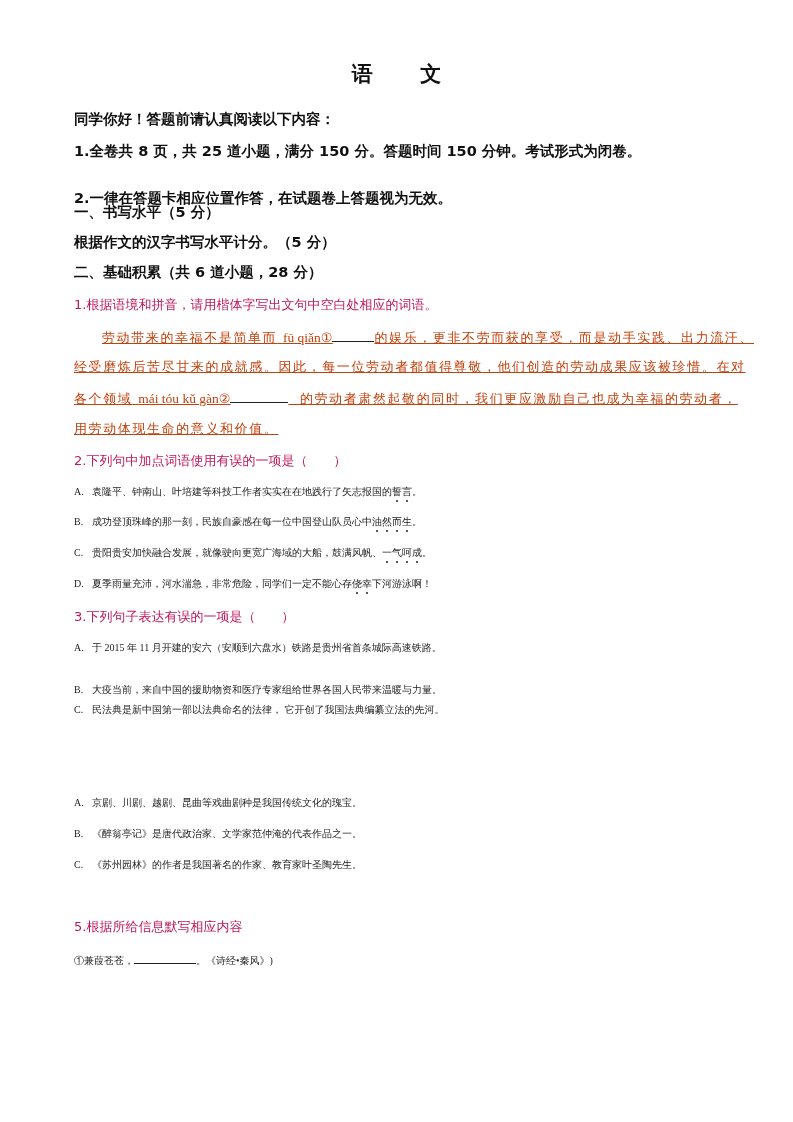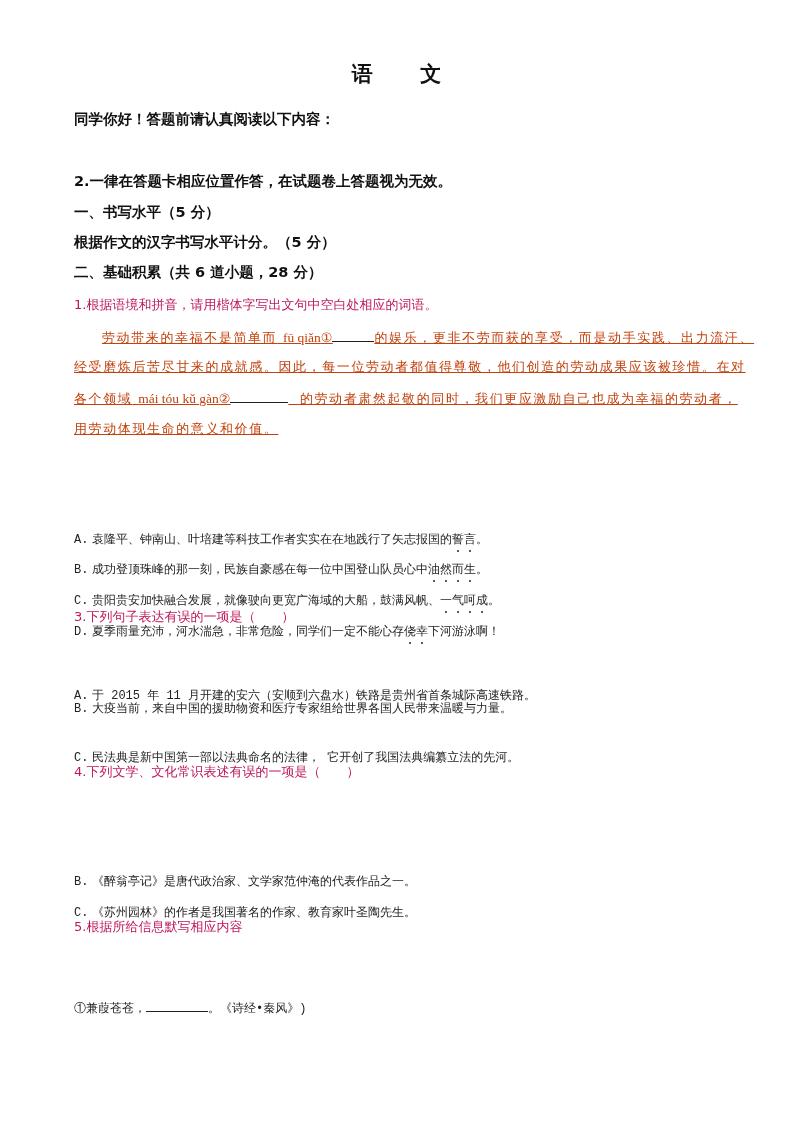--- a/index.html
+++ b/index.html
@@ -66,24 +66,23 @@
       text-decoration: underline;
       letter-spacing: 0;
     }
     .blank {
       display: inline-block;
       border-bottom: 1px solid #222;
       height: 14px;
       vertical-align: baseline;
     }
     .opt {
-      font-family: Liberation Mono, monospace;
-      font-size: 12px;
+      font-family: Liberation Serif, serif;
+      font-size: 10px;
       color: #222;
-      margin-top: 48px;
     }
     .opt .letter {
       display: inline-block;
       width: 18px;
     }
     .dot {
       position: relative;
     }
     .dot::after {
       content: "";
@@ -98,63 +97,67 @@
     }
   </style>
 </head>
 <body>
 
 <div class="page">
 
   <div class="title">语  文</div>
 
   <div class="line bold" style="top:109px">同学你好！答题前请认真阅读以下内容：</div>
-  <div class="line bold" style="top:171px">2.一律在答题卡相应位置作答，在试题卷上答题视为无效。</div>
+  <div class="line bold" style="top:141px">1.全卷共 8 页，共 25 道小题，满分 150 分。答题时间 150 分钟。考试形式为闭卷。</div>
+  <div class="line bold" style="top:188px">2.一律在答题卡相应位置作答，在试题卷上答题视为无效。</div>
 
   <div class="line bold" style="top:202px">一、书写水平（5 分）</div>
   <div class="line bold" style="top:232px">根据作文的汉字书写水平计分。（5 分）</div>
   <div class="line bold" style="top:262px">二、基础积累（共 6 道小题，28 分）</div>
 
   <div class="line qhead" style="top:295px">1.根据语境和拼音，请用楷体字写出文句中空白处相应的词语。</div>
   <div class="line para" style="top:327px; left:102px">
     <span>劳动带来的幸福不是简单而</span>
     <span class="pinyin">fū qiǎn</span><span class="circ">①</span><span class="blank" style="width:42px"></span><span>的娱乐，更非不劳而获的享受，而是动手实践、出力流汗、</span>
   </div>
   <div class="line para" style="top:357px">经受磨炼后苦尽甘来的成就感。因此，每一位劳动者都值得尊敬，他们创造的劳动成果应该被珍惜。在对</div>
   <div class="line para" style="top:388px">
     <span>各个领域</span>
     <span class="pinyin">mái tóu kǔ gàn</span><span class="circ">②</span><span class="blank" style="width:58px"></span>&nbsp;&nbsp;<span>的劳动者肃然起敬的同时，我们更应激励自己也成为幸福的劳动者，</span>
   </div>
   <div class="line para" style="top:419px">用劳动体现生命的意义和价值。</div>
 
+  <div class="line qhead" style="top:451px">2.下列句中加点词语使用有误的一项是（　　）</div>
   <div class="line opt" style="top:482px">
     <span class="letter">A.</span><span>袁隆平、钟南山、叶培建等科技工作者实实在在地践行了矢志报国的</span><span class="dotted"><span class="dot">誓</span><span class="dot">言</span></span><span>。</span>
   </div>
   <div class="line opt" style="top:512px">
     <span class="letter">B.</span><span>成功登顶珠峰的那一刻，民族自豪感在每一位中国登山队员心中</span><span class="dotted"><span class="dot">油</span><span class="dot">然</span><span class="dot">而</span><span class="dot">生</span></span><span>。</span>
   </div>
   <div class="line opt" style="top:543px">
     <span class="letter">C.</span><span>贵阳贵安加快融合发展，就像驶向更宽广海域的大船，鼓满风帆、</span><span class="dotted"><span class="dot">一</span><span class="dot">气</span><span class="dot">呵</span><span class="dot">成</span></span><span>。</span>
   </div>
   <div class="line opt" style="top:574px">
     <span class="letter">D.</span><span>夏季雨量充沛，河水湍急，非常危险，同学们一定不能心存</span><span class="dotted"><span class="dot">侥</span><span class="dot">幸</span></span><span>下河游泳啊！</span>
   </div>
 
   <div class="line qhead" style="top:607px">3.下列句子表达有误的一项是（　　）</div>
   <div class="line opt" style="top:638px">
     <span class="letter">A.</span><span>于 2015 年 11 月开建的安六（安顺到六盘水）铁路是贵州省首条城际高速铁路。</span>
   </div>
-  <div class="line opt" style="top:651px">
+  <div class="line opt" style="top:680px">
     <span class="letter">B.</span><span>大疫当前，来自中国的援助物资和医疗专家组给世界各国人民带来温暖与力量。</span>
   </div>
   <div class="line opt" style="top:700px">
     <span class="letter">C.</span><span>民法典是新中国第一部以法典命名的法律， 它开创了我国法典编纂立法的先河。</span>
   </div>
 
-  <div class="line qhead" style="top:762px">4.下列文学、文化常识表述有误的一项是（　　）</div>
+  <div class="line opt" style="top:793px">
+    <span class="letter">A.</span><span>京剧、川剧、越剧、昆曲等戏曲剧种是我国传统文化的瑰宝。</span>
+  </div>
   <div class="line opt" style="top:824px">
     <span class="letter">B.</span><span>《醉翁亭记》是唐代政治家、文学家范仲淹的代表作品之一。</span>
   </div>
   <div class="line opt" style="top:855px">
     <span class="letter">C.</span><span>《苏州园林》的作者是我国著名的作家、教育家叶圣陶先生。</span>
   </div>
 
   <div class="line qhead" style="top:917px">5.根据所给信息默写相应内容</div>
   <div class="line opt" style="top:949px">
     <span>①兼葭苍苍，</span><span class="blank" style="width:62px"></span><span>。《诗经•秦风》)</span>

